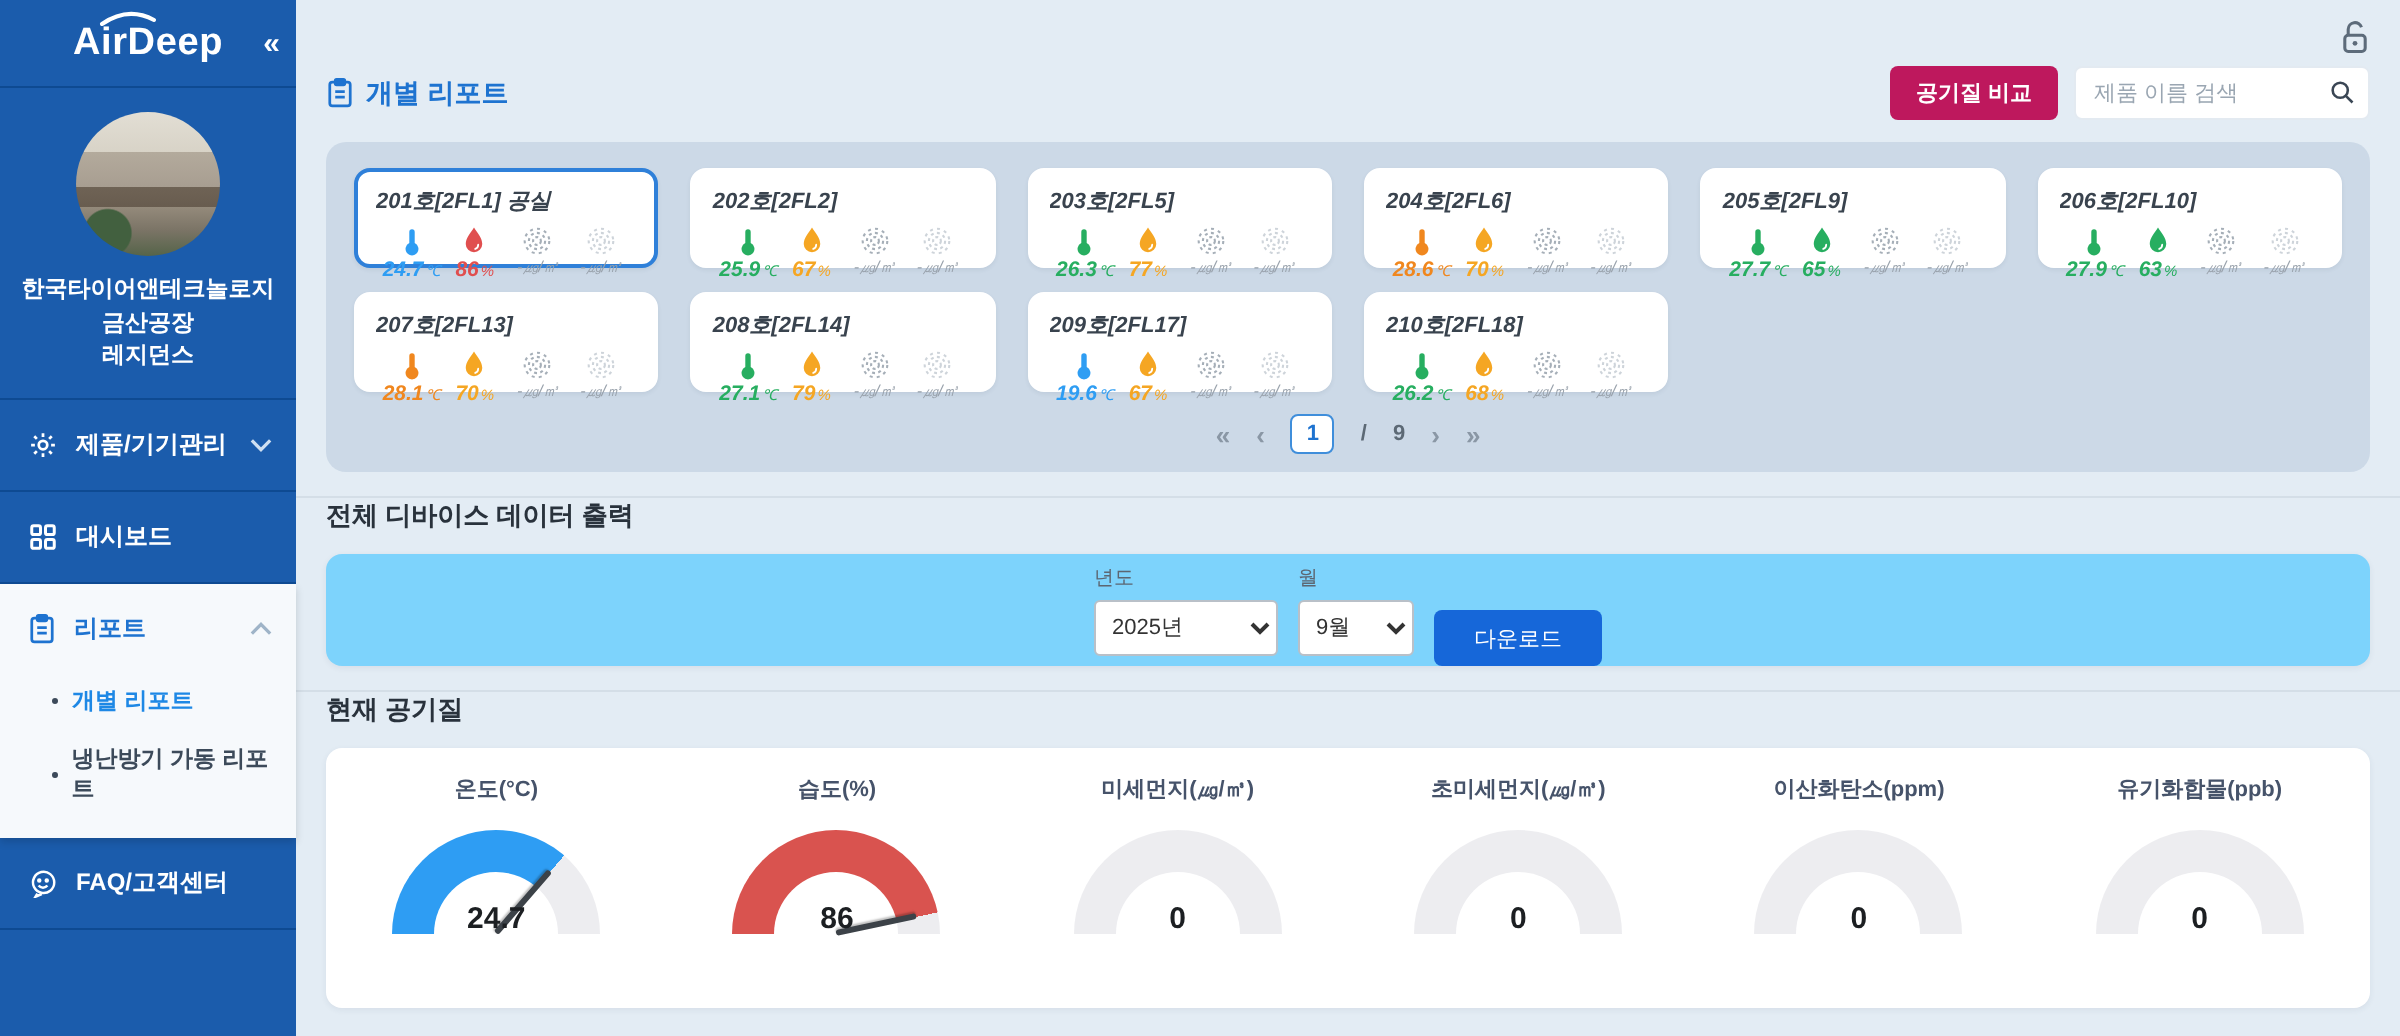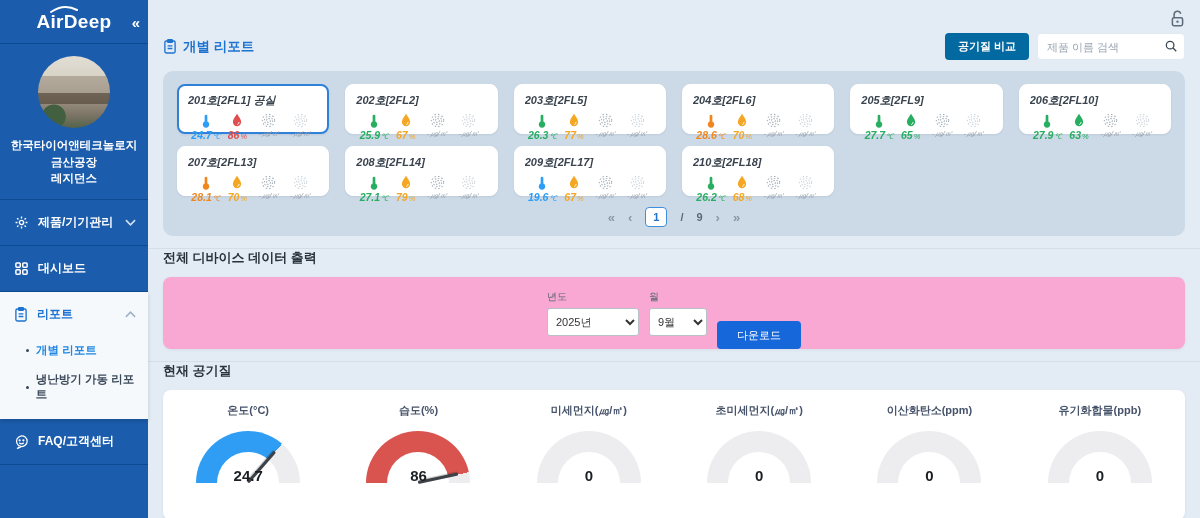--- a/index.html
+++ b/index.html
@@ -39,21 +39,21 @@
   .sub-item.off { color:#3c4a5a; }
 
   
   .main { position:absolute; left:148px; top:0; width:1052px; height:518px; padding:0 15px; }
   .lock-wrap { position:absolute; top:9px; right:14px; }
   .header-row { display:flex; align-items:center; justify-content:space-between;
     margin-top:33px; height:27px; }
   .page-title { display:flex; align-items:center; gap:6px; color:#1e73d0;
     font-size:13.5px; font-weight:bold; }
   .header-actions { display:flex; align-items:center; gap:8px; }
-  .btn-primary { background:#0369a1; color:#fff; border:none; border-radius:4px;
+  .btn-primary { background:#be185d; color:#fff; border:none; border-radius:4px;
     height:27px; padding:0 13px; font-size:11px; font-weight:bold;
     font-family:inherit; cursor:pointer; }
   .search-box { position:relative; }
   .search-box input { width:148px; height:27px; border:1px solid #e3eaf1; border-radius:4px;
     padding:0 26px 0 9px; font-size:11px; font-family:inherit; color:#333; background:#fff; outline:none; }
   .search-box input::placeholder { color:#9aa6b2; }
   .search-icon { position:absolute; right:7px; top:6px; }
 
   
   .cards-panel { margin-top:11px; background:#ccd9e7; border-radius:10px; padding:13px 14px 8px; }
@@ -73,21 +73,21 @@
     margin-top:10px; height:22px; color:#8a97a5; font-size:13px; font-weight:bold; }
   .pg-arrow { cursor:pointer; line-height:1; }
   .pg-current { min-width:22px; height:20px; background:#fff; border:1px solid #3f8edb;
     border-radius:4px; color:#1e73d0; font-size:11px; display:flex; align-items:center;
     justify-content:center; cursor:default; }
   .pg-total, .pg-sep { font-size:11px; color:#5c6975; font-weight:bold; }
 
   .section-divider { border-top:1px solid #d4dee7; margin:12px -15px 0; }
   .section-title { font-size:13px; font-weight:bold; color:#29323c; }
 
-  .export-panel { margin-top:10px; background:#f9a8d4; border-radius:8px; height:72px;
+  .export-panel { margin-top:10px; background:#7dd3fc; border-radius:8px; height:56px;
     box-shadow:0 1px 3px rgba(40,60,90,.07);
     display:flex; align-items:center; justify-content:center; gap:10px; }
   .field { display:flex; flex-direction:column; gap:4px; }
   .field-label { font-size:10px; color:#5c6672; }
   .field select { height:28px; border:1px solid #b9c0c8; border-radius:3px; font-size:11px;
     font-family:inherit; color:#333; background:#fff; padding:0 4px; cursor:pointer; }
   .sel-year { width:92px; } .sel-month { width:58px; }
   .btn-download { align-self:flex-end; height:28px; background:#1667d9; border:none;
     border-radius:4px; color:#fff; font-size:11px; font-weight:normal; padding:0 20px;
     font-family:inherit; cursor:pointer; }

